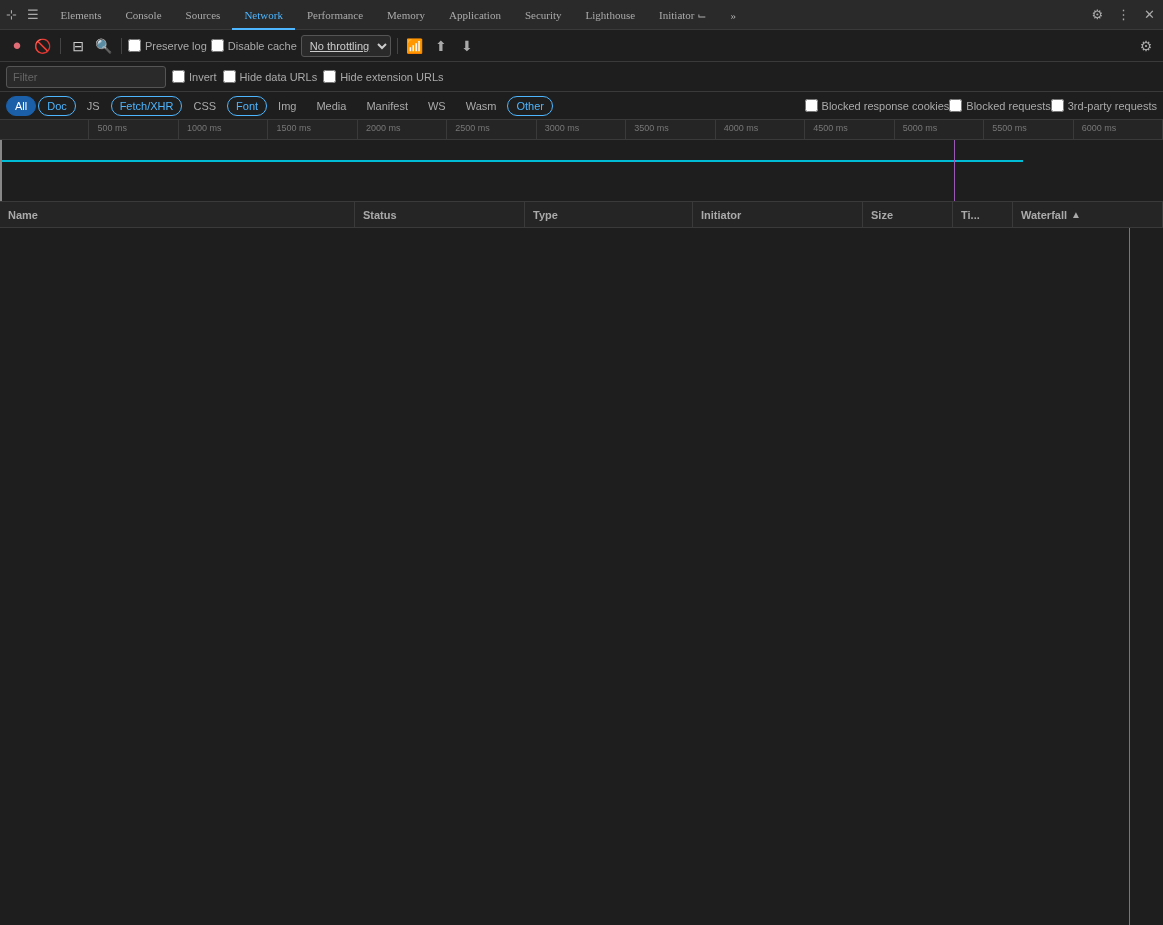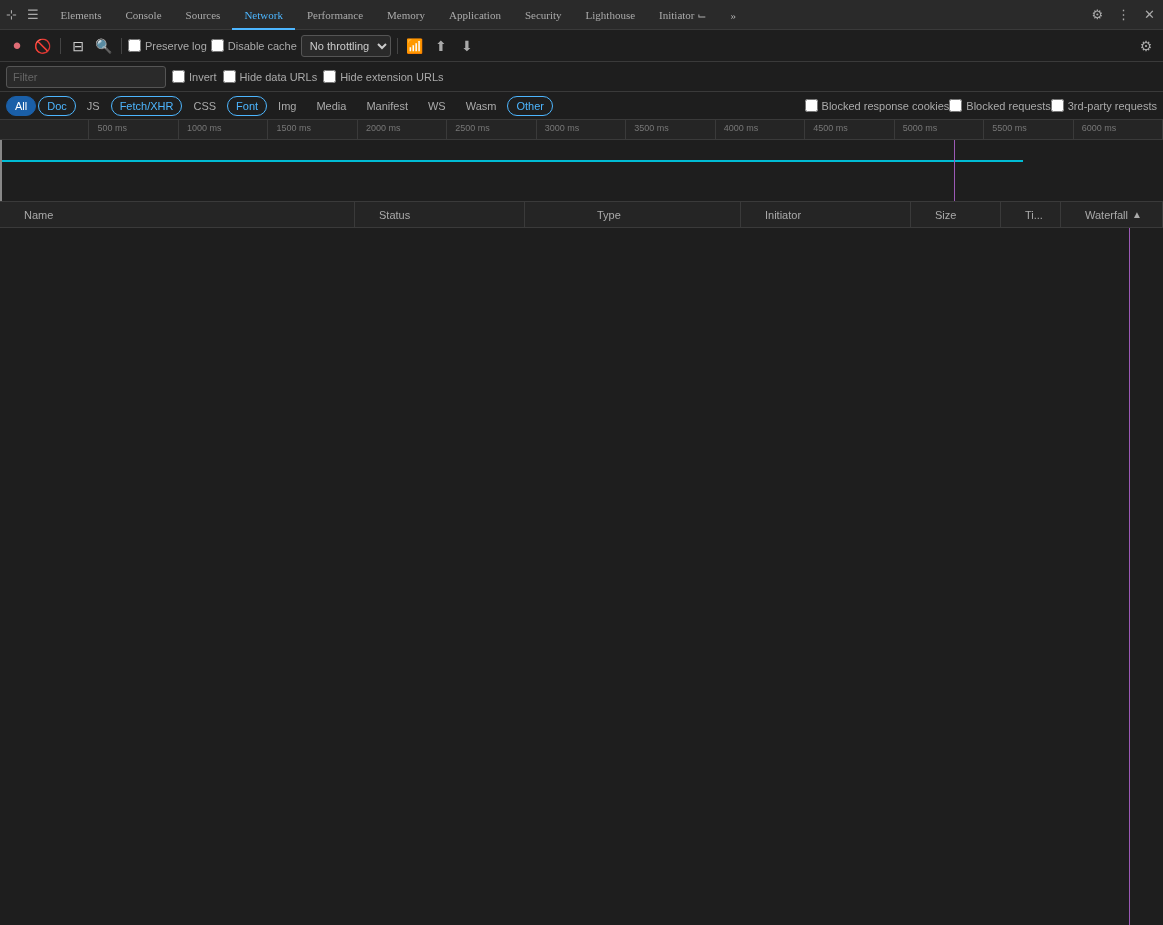--- a/index.html
+++ b/index.html
@@ -104,20 +104,21 @@
     .checkbox-label input { cursor: pointer; accent-color: #4db6ff; }
     .throttle-select {
       background: #2a2a2a;
       border: 1px solid #555;
       color: #ccc;
       font-size: 11px;
       height: 22px;
       padding: 0 4px;
       border-radius: 3px;
       cursor: pointer;
+      text-decoration: underline;
     }
     .toolbar-icon-btn {
       width: 22px;
       height: 22px;
       border: none;
       background: none;
       color: #aaa;
       cursor: pointer;
       display: flex;
       align-items: center;
@@ -246,33 +247,33 @@
     .table-header {
       display: flex;
       background: #252525;
       border-bottom: 1px solid #3a3a3a;
       height: 26px;
       align-items: center;
     }
     .th {
       color: #aaa;
       font-size: 11px;
-      font-weight: normal;
-      padding: 0 24px;
+      font-weight: bold;
+      padding: 0 8px;
       white-space: nowrap;
       overflow: hidden;
       cursor: pointer;
       display: flex;
       align-items: center;
       height: 100%;
       border-right: 1px solid #3a3a3a;
     }
     .th-name { flex: 0 0 355px; }
     .th-status { flex: 0 0 170px; }
-    .th-type { flex: 0 0 168px; margin-left: 48px; }
+    .th-type { flex: 0 0 168px; }
     .th-initiator { flex: 0 0 170px; }
     .th-size { flex: 0 0 90px; }
     .th-time { flex: 0 0 60px; }
     .th-waterfall { flex: 1; display: flex; align-items: center; gap: 4px; }
     .sort-arrow { color: #aaa; font-size: 10px; }
 
     
     .table-body {
       background: #1e1e1e;
       height: calc(925px - 30px - 32px - 30px - 28px - 82px - 26px);

